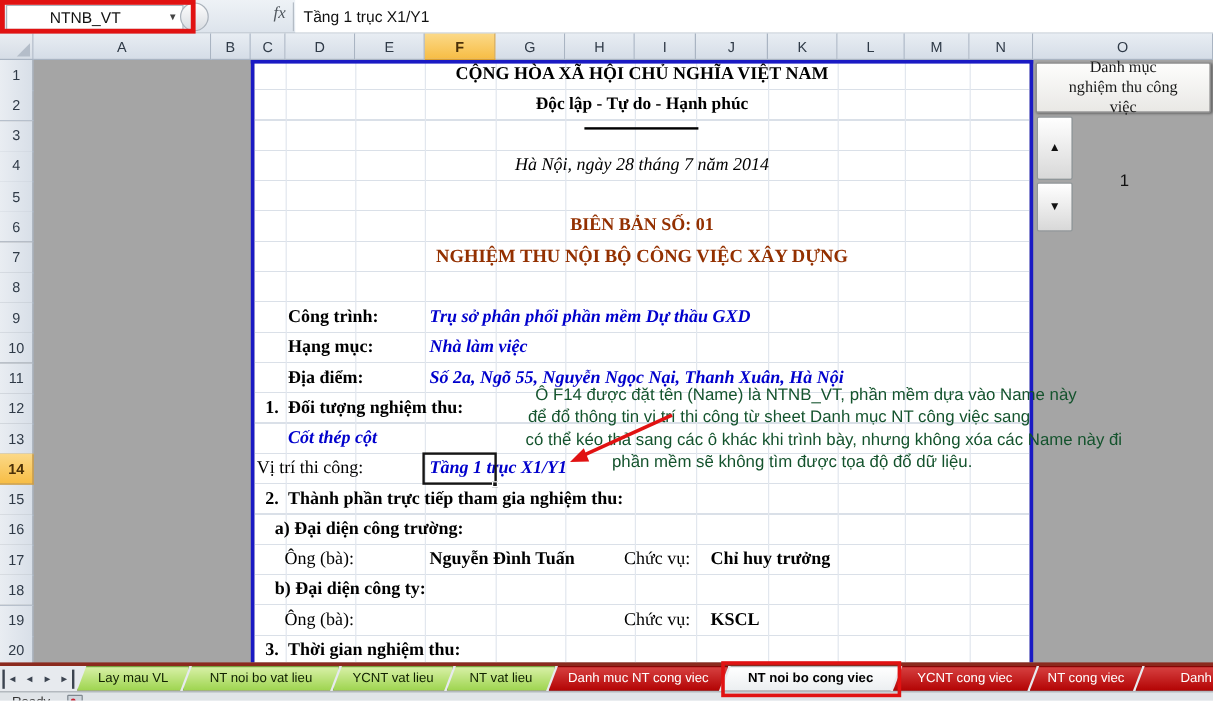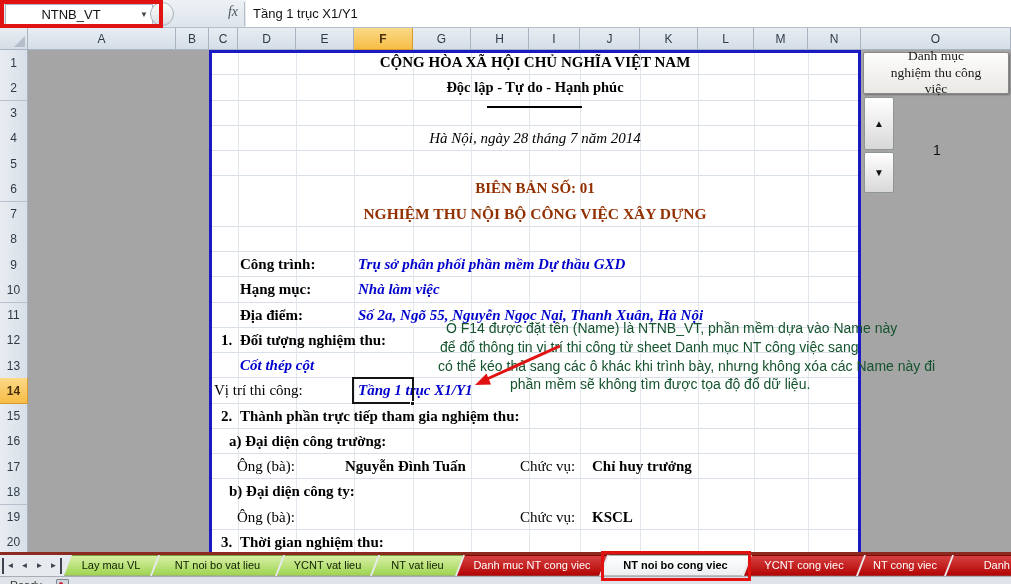--- a/index.html
+++ b/index.html
@@ -194,21 +194,21 @@
 
   <div class="cell" style="left:214px;top:378.25px;">Vị trí thi công:</div>
   <div class="cell val" style="left:358px;top:378.25px;">Tầng 1 trục X1/Y1</div>
   <div class="sel-box"></div>
   <div class="fill-handle"></div>
 
   <div class="cell b" style="left:221px;top:403.5px;">2.</div>
   <div class="cell b" style="left:240px;top:403.5px;">Thành phần trực tiếp tham gia nghiệm thu:</div>
   <div class="cell b" style="left:229px;top:428.75px;">a) Đại diện công trường:</div>
   <div class="cell" style="left:237px;top:454px;">Ông (bà):</div>
-  <div class="cell b" style="left:345px;top:454px;">Nguyễn Đình Tuấn</div>
+  <div class="cell b" style="left:358px;top:454px;">Nguyễn Đình Tuấn</div>
   <div class="cell" style="left:520px;top:454px;">Chức vụ:</div>
   <div class="cell b" style="left:592px;top:454px;">Chỉ huy trưởng</div>
   <div class="cell b" style="left:229px;top:479.25px;">b) Đại diện công ty:</div>
   <div class="cell" style="left:237px;top:504.5px;">Ông (bà):</div>
   <div class="cell" style="left:520px;top:504.5px;">Chức vụ:</div>
   <div class="cell b" style="left:592px;top:504.5px;">KSCL</div>
   <div class="cell b" style="left:221px;top:529.75px;">3.</div>
   <div class="cell b" style="left:240px;top:529.75px;">Thời gian nghiệm thu:</div>
 
   <div class="note" style="left:446px;top:320px;">Ô F14 được đặt tên (Name) là NTNB_VT, phần mềm dựa vào Name này</div>

